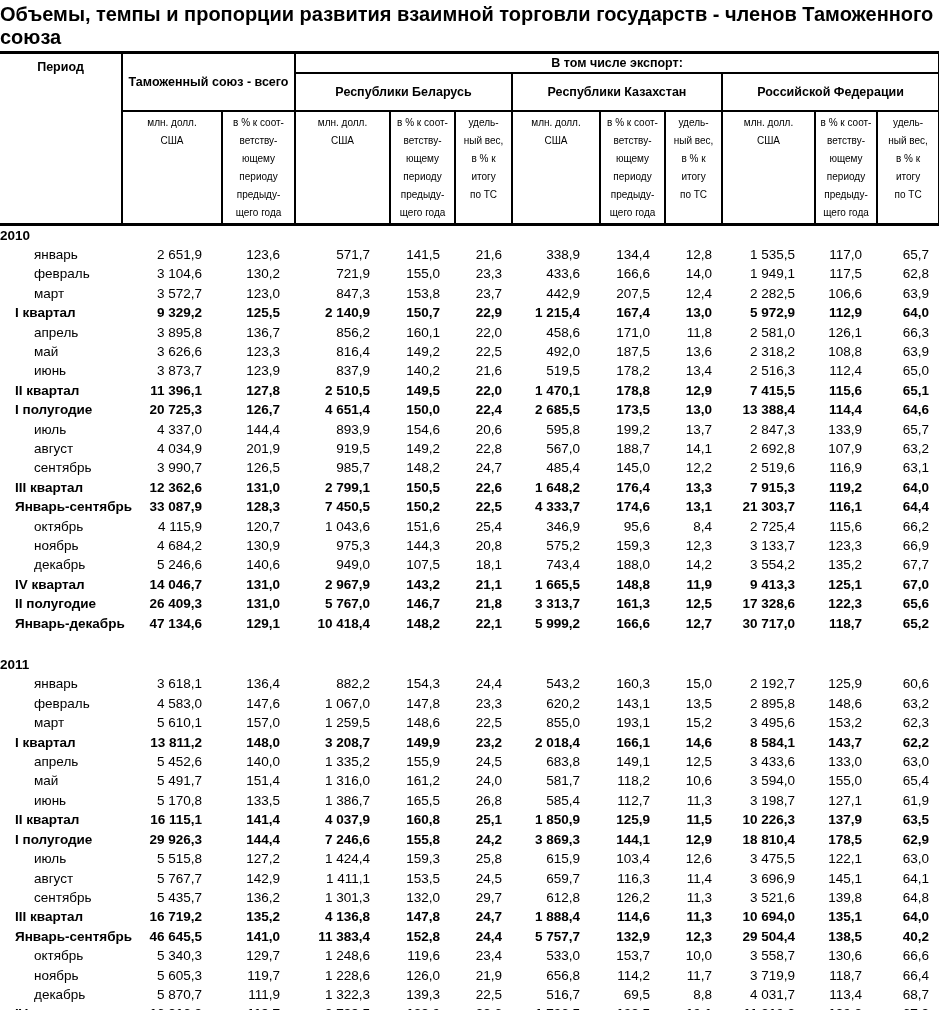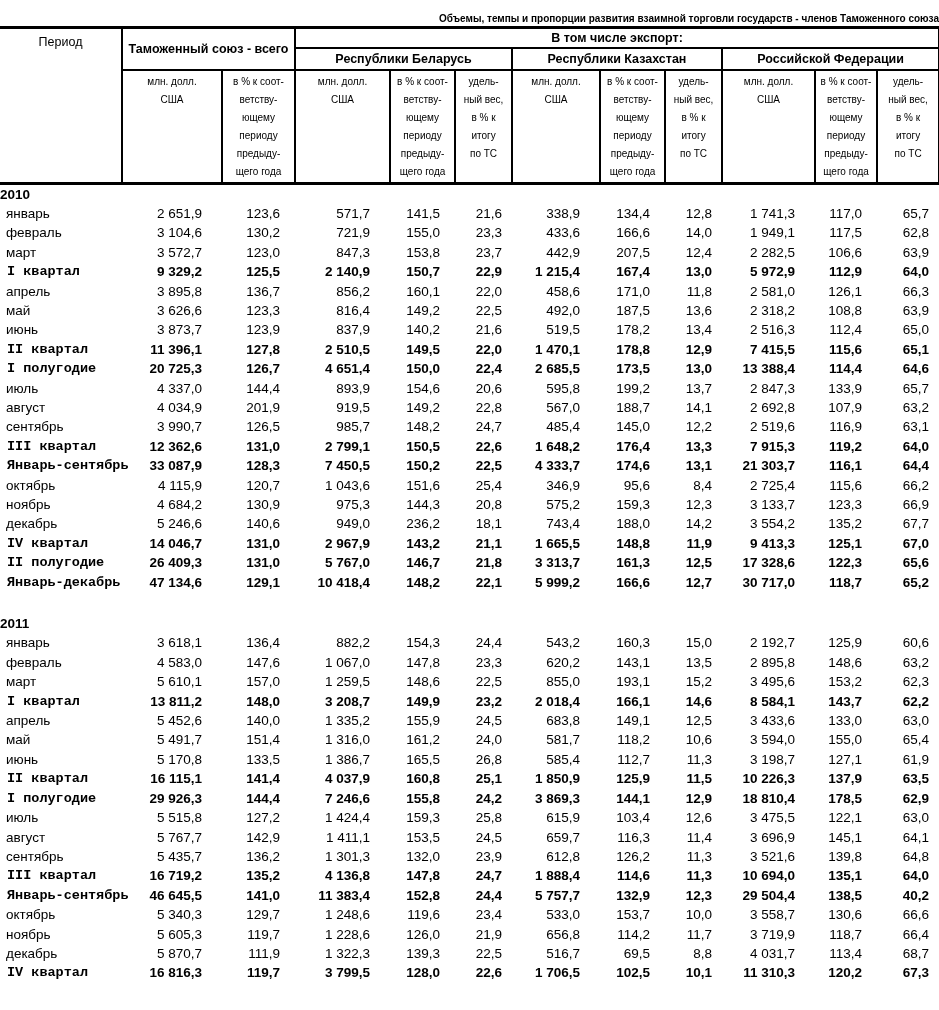--- a/index.html
+++ b/index.html
@@ -3,40 +3,40 @@
 <meta charset="utf-8">
 <style>
   * { box-sizing: border-box; }
   html, body { margin: 0; padding: 0; }
   body {
     width: 939px; height: 1010px; background: #fff; color: #000;
     font-family: "Liberation Sans", sans-serif;
     overflow: hidden;
   }
   .title {
-    font-size: 10px; font-weight: bold; text-align: right;
-    padding: 13px 0 2px 0;
+    font-size: 20px; font-weight: bold; text-align: left;
+    padding: 3px 0 2px 0;
   }
   table { border-collapse: collapse; table-layout: fixed; width: 939px; }
   thead th {
     border: 2px solid #000; font-size: 12.5px; font-weight: bold;
     padding: 1px 2px; vertical-align: middle; text-align: center;
   }
   thead { border-top: 3px solid #000; border-bottom: 3px solid #000; }
   tr.h1 th { height: 20px; }
-  tr.h2 th { height: 22px; }
-  th.period-h { vertical-align: top; font-weight: normal; padding-top: 6px; border-left: none; margin-left: 23px; }
+  tr.h2 th { height: 38px; }
+  th.period-h { vertical-align: top; font-weight: bold; padding-top: 6px; border-left: none; margin-left: 23px; }
   th.units {
     font-weight: normal; white-space: pre-line; font-size: 10px;
     line-height: 18px; vertical-align: top; padding-top: 2px; height: 110px;
   }
   tbody td { font-size: 13.5px; padding: 1px 0; line-height: 17.4px; white-space: nowrap; }
-  td.label { padding-left: 6px; text-align: left; }
+  td.label { padding-left: 34px; text-align: left; }
   tr.bold td { font-weight: bold; }
-  tr.bold td.label { padding-left: 7px; font-family: Liberation Mono, monospace; }
+  tr.bold td.label { padding-left: 15px; }
   td.num { text-align: right; }
   .c-mln { padding-right: 20px; }
   .c-pct { padding-right: 15px; }
   .c-share { padding-right: 10px; }
   tr.year td { font-weight: bold; }
   tr.gap td { height: 22px; padding: 0; }
 </style>
 </head>
 <body>
 
@@ -125,21 +125,21 @@
       <tr>
         <td class="label">январь</td>
         <td class="num c-mln">2 651,9</td>
         <td class="num c-pct">123,6</td>
         <td class="num c-mln">571,7</td>
         <td class="num c-pct">141,5</td>
         <td class="num c-share">21,6</td>
         <td class="num c-mln">338,9</td>
         <td class="num c-pct">134,4</td>
         <td class="num c-share">12,8</td>
-        <td class="num c-mln">1 741,3</td>
+        <td class="num c-mln">1 535,5</td>
         <td class="num c-pct">117,0</td>
         <td class="num c-share">65,7</td>
       </tr>
       <tr>
         <td class="label">февраль</td>
         <td class="num c-mln">3 104,6</td>
         <td class="num c-pct">130,2</td>
         <td class="num c-mln">721,9</td>
         <td class="num c-pct">155,0</td>
         <td class="num c-share">23,3</td>
@@ -344,21 +344,21 @@
         <td class="num c-share">12,3</td>
         <td class="num c-mln">3 133,7</td>
         <td class="num c-pct">123,3</td>
         <td class="num c-share">66,9</td>
       </tr>
       <tr>
         <td class="label">декабрь</td>
         <td class="num c-mln">5 246,6</td>
         <td class="num c-pct">140,6</td>
         <td class="num c-mln">949,0</td>
-        <td class="num c-pct">236,2</td>
+        <td class="num c-pct">107,5</td>
         <td class="num c-share">18,1</td>
         <td class="num c-mln">743,4</td>
         <td class="num c-pct">188,0</td>
         <td class="num c-share">14,2</td>
         <td class="num c-mln">3 554,2</td>
         <td class="num c-pct">135,2</td>
         <td class="num c-share">67,7</td>
       </tr>
       <tr class="bold">
         <td class="label">IV квартал</td>
@@ -561,21 +561,21 @@
         <td class="num c-mln">3 696,9</td>
         <td class="num c-pct">145,1</td>
         <td class="num c-share">64,1</td>
       </tr>
       <tr>
         <td class="label">сентябрь</td>
         <td class="num c-mln">5 435,7</td>
         <td class="num c-pct">136,2</td>
         <td class="num c-mln">1 301,3</td>
         <td class="num c-pct">132,0</td>
-        <td class="num c-share">23,9</td>
+        <td class="num c-share">29,7</td>
         <td class="num c-mln">612,8</td>
         <td class="num c-pct">126,2</td>
         <td class="num c-share">11,3</td>
         <td class="num c-mln">3 521,6</td>
         <td class="num c-pct">139,8</td>
         <td class="num c-share">64,8</td>
       </tr>
       <tr class="bold">
         <td class="label">III квартал</td>
         <td class="num c-mln">16 719,2</td>

